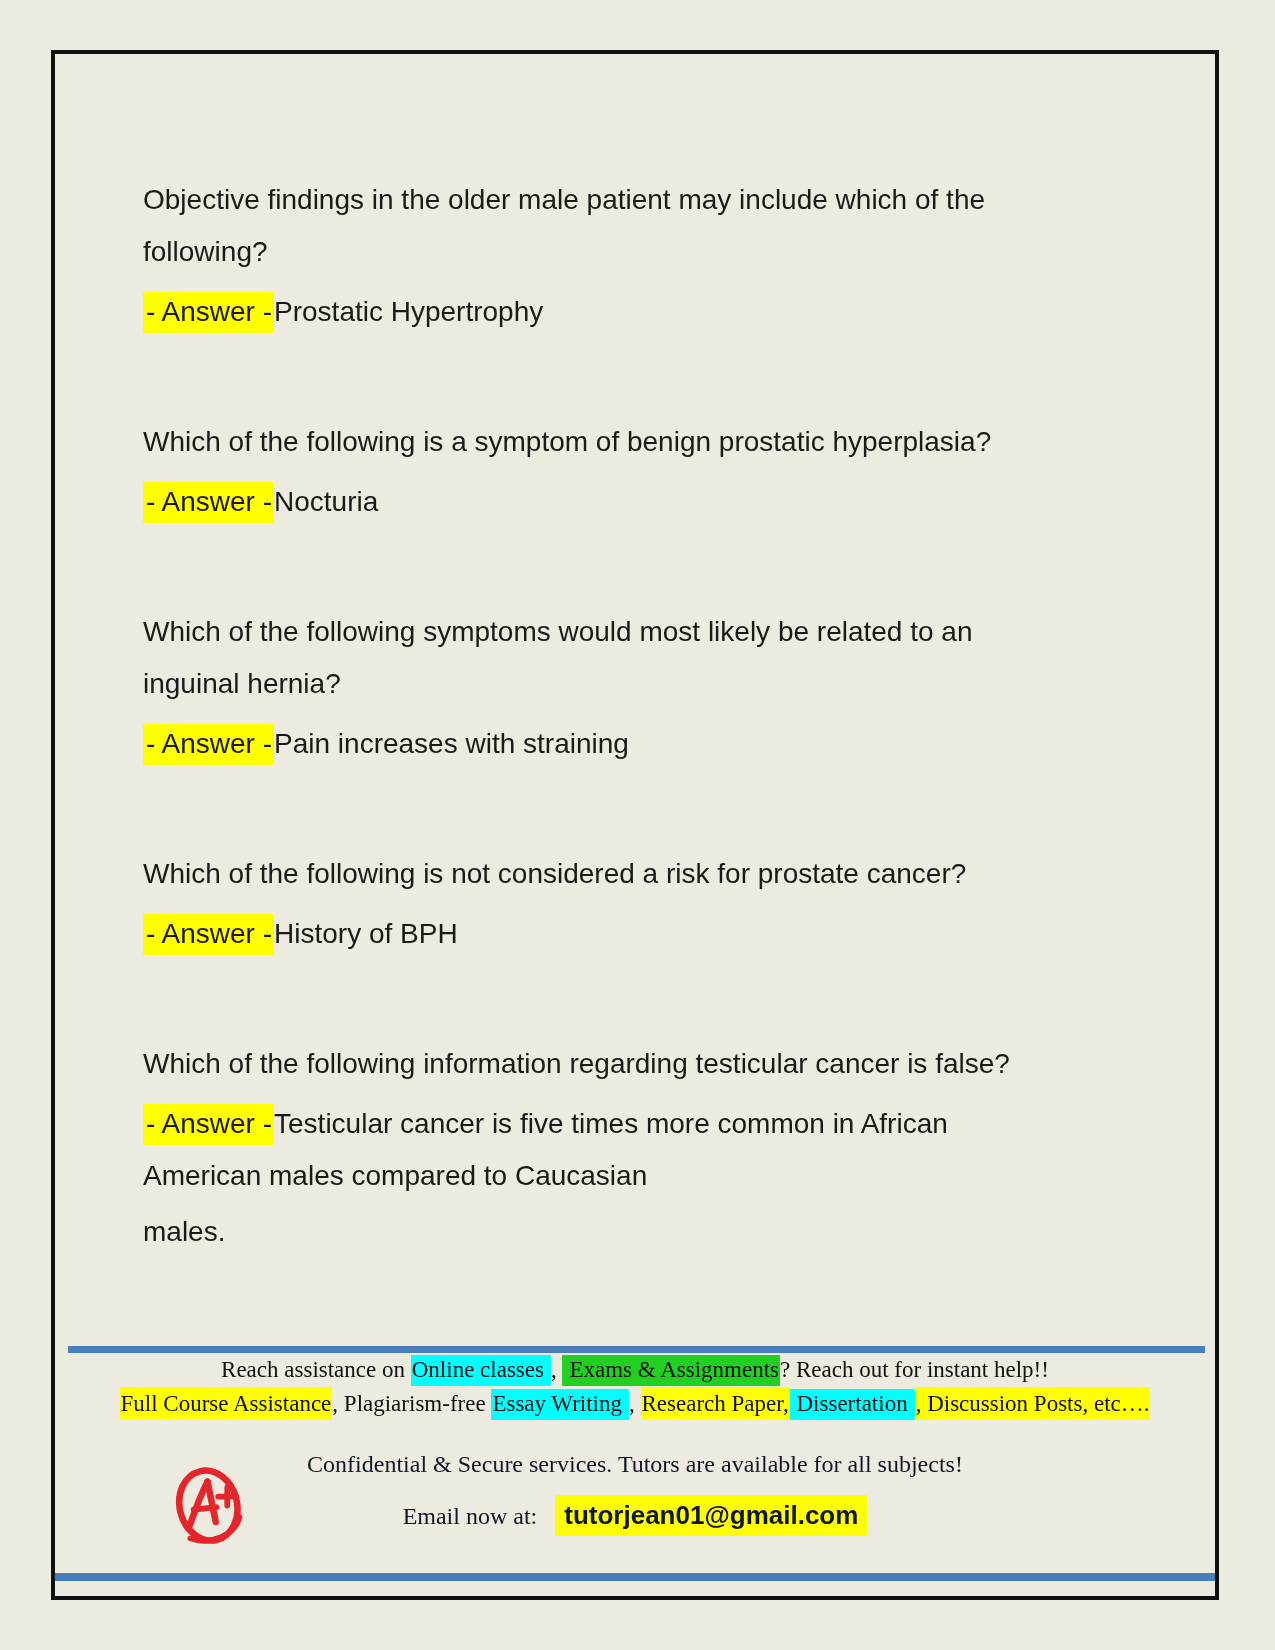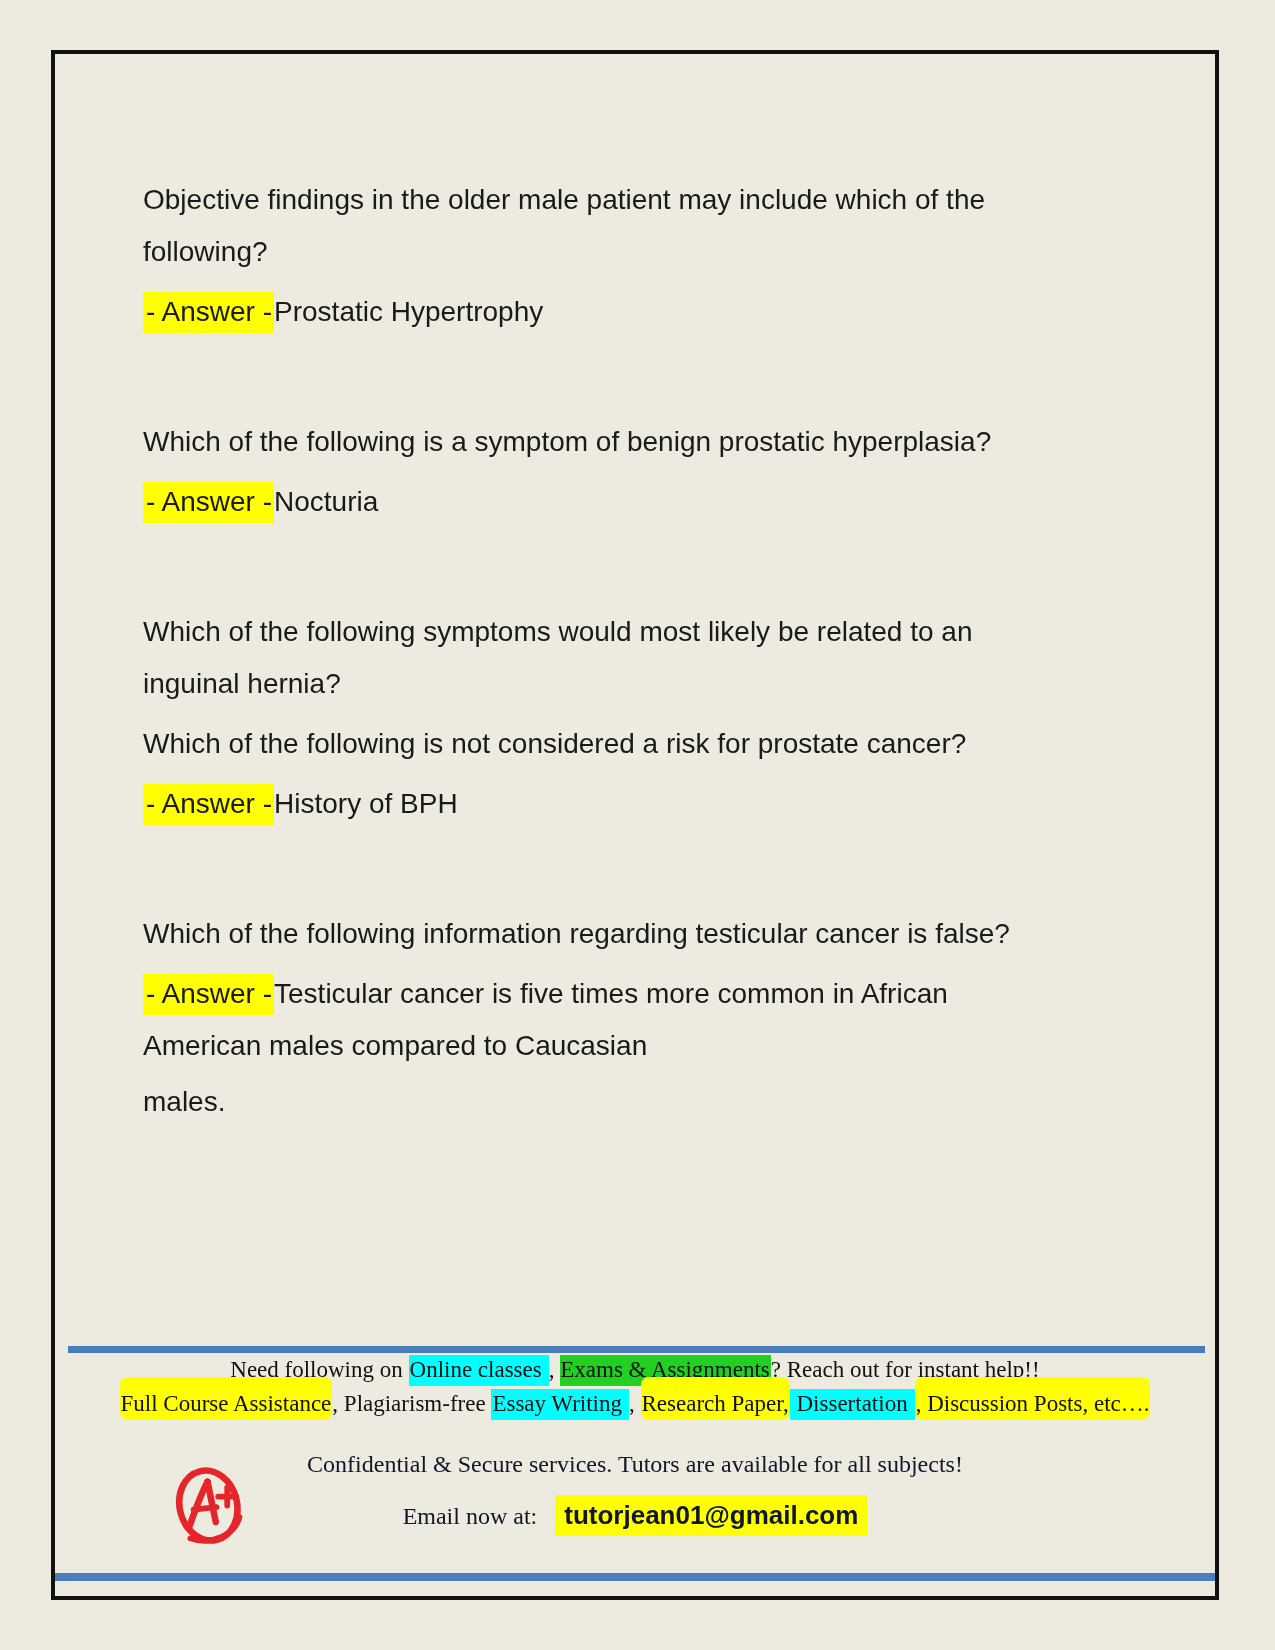--- a/index.html
+++ b/index.html
@@ -17,23 +17,23 @@
   .answer{margin-bottom:78px;}
   .answer-extra{margin-top:4px;}
   .hl-label{background:var(--yellow);padding:4px 2px 6px 3px;}
   
   .footer{position:absolute;left:0;right:0;bottom:0;height:250px;}
   .rule-top{height:7px;background:var(--blue);margin-left:13px;width:1137px;}
   .ad-line{text-align:center;font-family:"Liberation Serif",serif;font-size:23px;
     line-height:34px;color:#111;}
   .ad-line:first-of-type{margin-top:12px;}
   .seg-none{background:transparent;}
-  .seg-yellow{background:var(--yellow);padding:14px 1px 4px 1px;border-radius:8px;}
+  .seg-yellow{background:var(--yellow);padding:4px 1px 4px 1px;}
   .seg-cyan{background:var(--cyan);padding:2px 7px 4px 1px;}
-  .seg-green{background:var(--green);padding:2px 1px 4px 0;}
+  .seg-green{background:var(--green);padding:2px 1px 4px 7px;}
   .footer-contact{margin-top:26px;text-align:center;
     font-family:"Liberation Serif",serif;color:#0f172a;}
   .contact-line1{font-size:24px;line-height:34px;}
   .contact-line2{font-size:24px;line-height:48px;margin-top:10px;}
   .email{font-family:"Liberation Sans",sans-serif;font-weight:bold;font-size:26px;
     background:var(--yellow);padding:5px 9px 6px 9px;}
   .rule-bottom{position:absolute;bottom:15px;left:0;width:100%;height:8px;background:var(--blue);}
   .logo{position:absolute;left:114px;top:116px;width:82px;height:92px;}
 </style>
 </head>
@@ -57,20 +57,23 @@
         </div>
         <div class="answer">
           <div class="q-line"><span class="hl-label">- Answer -</span><span>Nocturia</span></div>
         </div>
       </div>
       <div class="qa-block">
         <div class="question">
           <div class="q-line">Which of the following symptoms would most likely be related to an</div>
           <div class="q-line">inguinal hernia?</div>
         </div>
+        <div class="answer">
+          <div class="q-line"><span class="hl-label">- Answer -</span><span>Pain increases with straining</span></div>
+        </div>
       </div>
       <div class="qa-block">
         <div class="question">
           <div class="q-line">Which of the following is not considered a risk for prostate cancer?</div>
         </div>
         <div class="answer">
           <div class="q-line"><span class="hl-label">- Answer -</span><span>History of BPH</span></div>
         </div>
       </div>
       <div class="qa-block">
@@ -81,21 +84,21 @@
           <div class="q-line"><span class="hl-label">- Answer -</span><span>Testicular cancer is five times more common in African</span></div>
           <div class="q-line">American males compared to Caucasian</div>
           <div class="q-line answer-extra">males.</div>
         </div>
       </div>
     </div>
 
   <div class="footer">
     <div class="rule-top"></div>
 
-    <div class="ad-line"><span class="seg-none">Need following on </span><span class="seg-cyan">Online classes</span><span class="seg-none">, </span><span class="seg-green">Exams &amp; Assignments</span><span class="seg-none">? Reach out for instant help!!</span></div>
+    <div class="ad-line"><span class="seg-none">Reach assistance on </span><span class="seg-cyan">Online classes</span><span class="seg-none">, </span><span class="seg-green">Exams &amp; Assignments</span><span class="seg-none">? Reach out for instant help!!</span></div>
     <div class="ad-line"><span class="seg-yellow">Full Course Assistance</span><span class="seg-none">, Plagiarism-free </span><span class="seg-cyan">Essay Writing</span><span class="seg-none">, </span><span class="seg-yellow">Research Paper,</span><span class="seg-cyan"> Dissertation</span><span class="seg-yellow">, Discussion Posts, etc….</span></div>
 
     <svg class="logo" viewBox="0 0 100 110" fill="none" aria-hidden="true">
       <g stroke="#E4262B" stroke-linecap="round" fill="none">
         <ellipse cx="48" cy="52" rx="35" ry="43" stroke-width="8" transform="rotate(-14 48 52)"></ellipse>
         <path d="M 26 92 A 44 36 0 0 0 86 66" stroke-width="7"></path>
         <path d="M 24 80 C 31 60 39 38 47 23" stroke-width="8"></path>
         <path d="M 47 23 L 57 72" stroke-width="8"></path>
         <path d="M 30 57 L 58 54" stroke-width="7"></path>
         <path d="M 60 41 L 82 41" stroke-width="7"></path>

